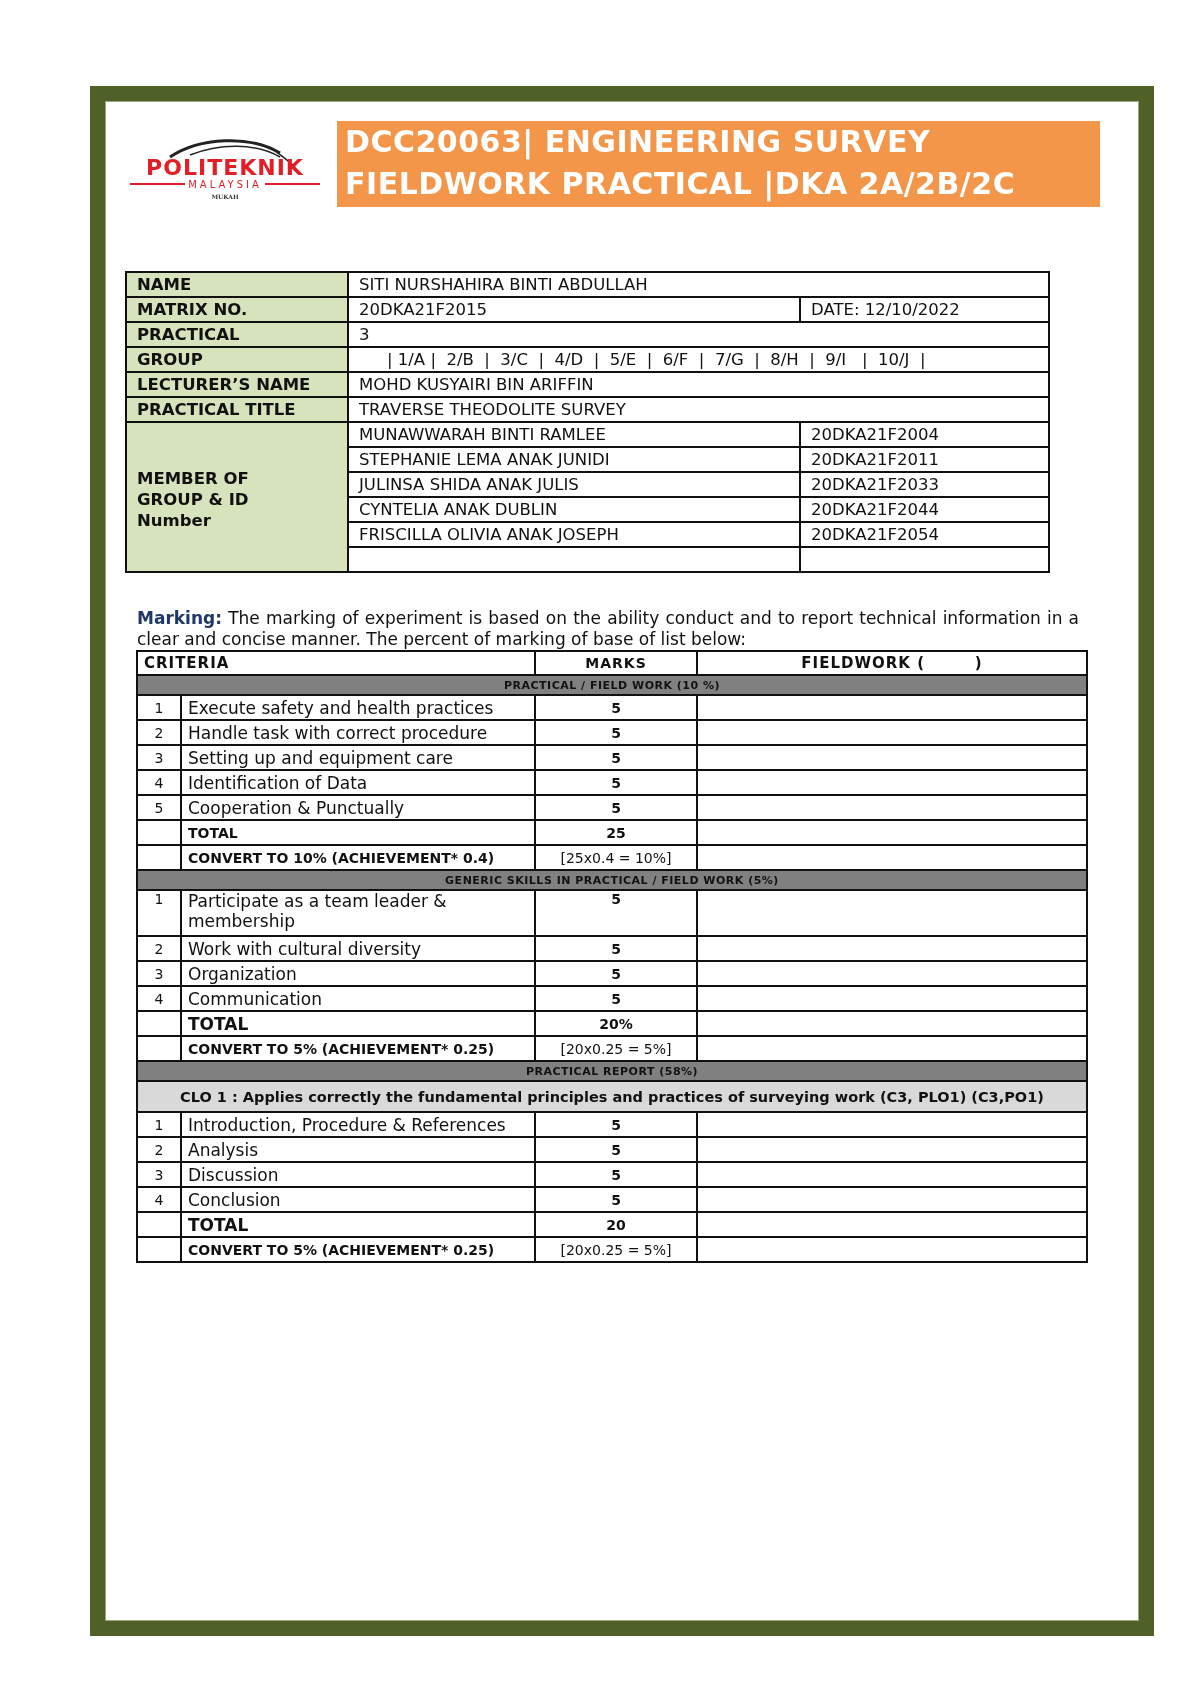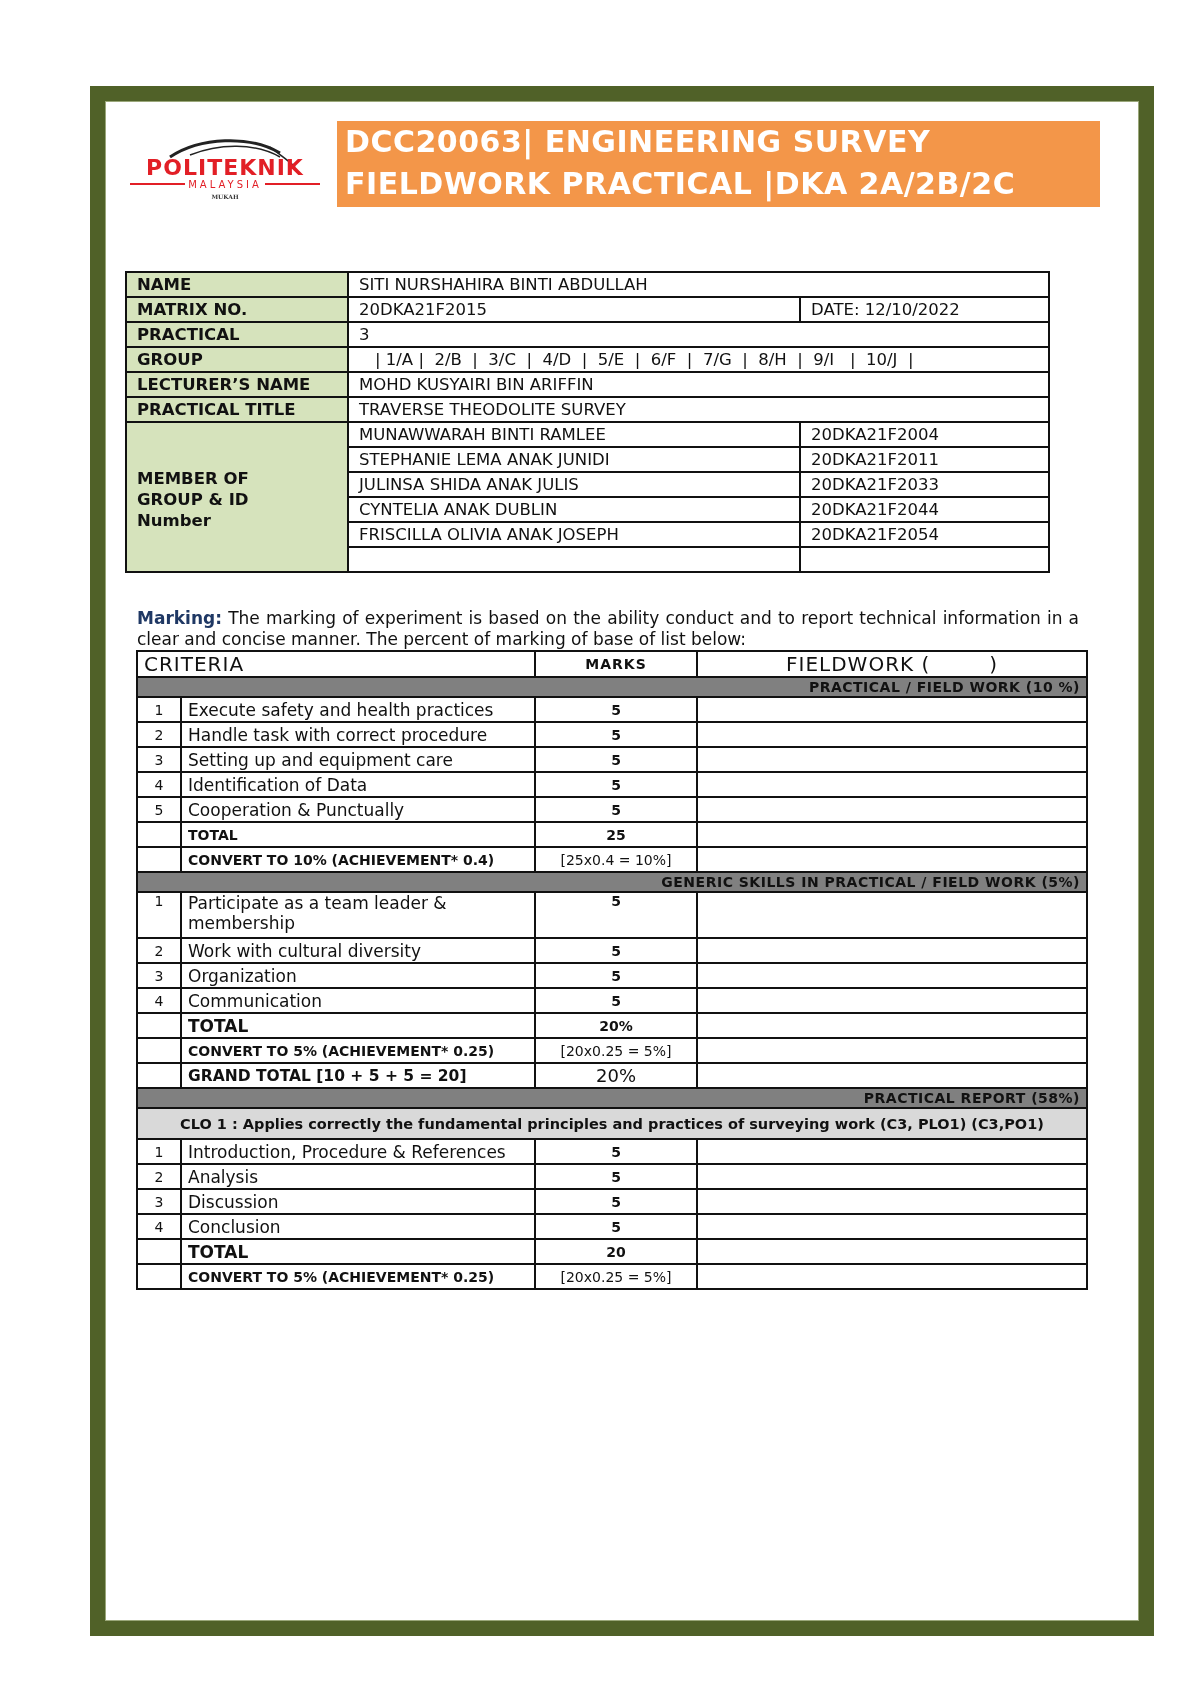--- a/index.html
+++ b/index.html
@@ -15,22 +15,22 @@
   .info { position:absolute; left:125px; top:271px; width:925px; }
   .info td { border:2px solid #111; font-size:16.5px; height:23px; padding:0 0 0 10px; vertical-align:middle; white-space:nowrap; }
   .info td.lbl { background:#d6e3bc; font-weight:bold; width:207px; }
   .info td.lbl-multi { vertical-align:middle; white-space:normal; line-height:21px; padding-top:4px; }
 
   .marking { position:absolute; left:137px; top:608px; width:942px; font-size:17px; line-height:21px; text-align:justify; }
   .marking b { color:#1f3864;margin-top:43px; }
 
   .rubric { position:absolute; left:136px; top:650px; width:952px; font-family:"DejaVu Sans", sans-serif; }
   .rubric td { border:2px solid #111; font-size:15.5px; padding:0 6px; height:23px; vertical-align:middle; }
-  .rubric .hdr td { font-weight:normal; font-size:20px; letter-spacing:1px; height:22px; }
-  .rubric .sec td { background:#808080; font-weight:bold; text-align:right; font-size:14px; letter-spacing:0.5px; height:18px; }
+  .rubric .hdr td { font-weight:bold; font-size:15px; letter-spacing:1px; height:22px; }
+  .rubric .sec td { background:#808080; font-weight:bold; text-align:center; font-size:11px; letter-spacing:0.5px; height:18px; }
   .rubric .clo td { background:#d9d9d9; font-weight:bold; text-align:center; font-size:14.5px; line-height:20px; padding:3px 6px; }
   .rubric td.num { width:30px; text-align:center; font-size:14px; }
   .rubric td.crit { width:340px; font-size:17px; }
   .rubric td.mark { width:148px; text-align:center; font-weight:bold; font-size:14px; }
   .rubric td.fw { }
   .rubric td.boldsmall { font-weight:bold; font-size:14px; }
   .rubric td.boldbig { font-weight:bold; font-size:17px; }
   .rubric td.markbig { font-size:18px; }
   .rubric tr.tall td { height:44px; vertical-align:top; }
   .rubric tr.tall td.crit { line-height:20px; }
@@ -70,21 +70,21 @@
     <td class="lbl">MATRIX NO.</td>
     <td style="width:440px">20DKA21F2015</td>
     <td>DATE: 12/10/2022</td>
   </tr>
   <tr>
     <td class="lbl">PRACTICAL</td>
     <td colspan="2">3</td>
   </tr>
   <tr>
     <td class="lbl">GROUP</td>
-    <td colspan="2" style="padding-left:26px; white-space:pre;">| 1/A |  2/B  |  3/C  |  4/D  |  5/E  |  6/F  |  7/G  |  8/H  |  9/I   |  10/J  |</td>
+    <td colspan="2" style="padding-left:38px; white-space:pre;">| 1/A |  2/B  |  3/C  |  4/D  |  5/E  |  6/F  |  7/G  |  8/H  |  9/I   |  10/J  |</td>
   </tr>
   <tr>
     <td class="lbl">LECTURER’S NAME</td>
     <td colspan="2">MOHD KUSYAIRI BIN ARIFFIN</td>
   </tr>
   <tr>
     <td class="lbl">PRACTICAL TITLE</td>
     <td colspan="2">TRAVERSE THEODOLITE SURVEY</td>
   </tr>
   <tr>
@@ -205,26 +205,20 @@
     <td class="crit boldbig">TOTAL</td>
     <td class="mark">20%</td>
     <td class="fw"></td>
   </tr>
   <tr>
     <td class="num"></td>
     <td class="crit boldsmall">CONVERT TO 5% (ACHIEVEMENT* 0.25)</td>
     <td class="mark" style="font-weight:normal">[20x0.25 = 5%]</td>
     <td class="fw"></td>
   </tr>
-  <tr>
-    <td class="num"></td>
-    <td class="crit boldbig" style="font-size:15.5px">GRAND TOTAL [10 + 5 + 5 = 20]</td>
-    <td class="mark markbig" style="font-weight:normal">20%</td>
-    <td class="fw"></td>
-  </tr>
 
   <tr class="sec">
         <td colspan="4">PRACTICAL REPORT (58%)</td>
       </tr>
   <tr class="clo">
         <td colspan="4">CLO 1 : Applies correctly the fundamental principles and practices of surveying work (C3, PLO1) (C3,PO1)</td>
       </tr>
   <tr>
     <td class="num">1</td>
     <td class="crit">Introduction, Procedure &amp; References</td>

